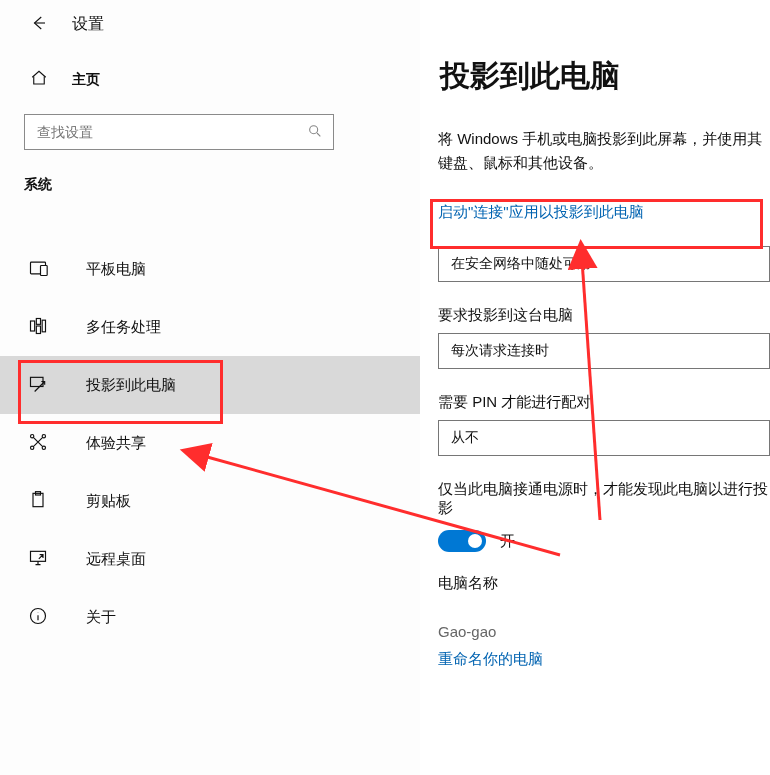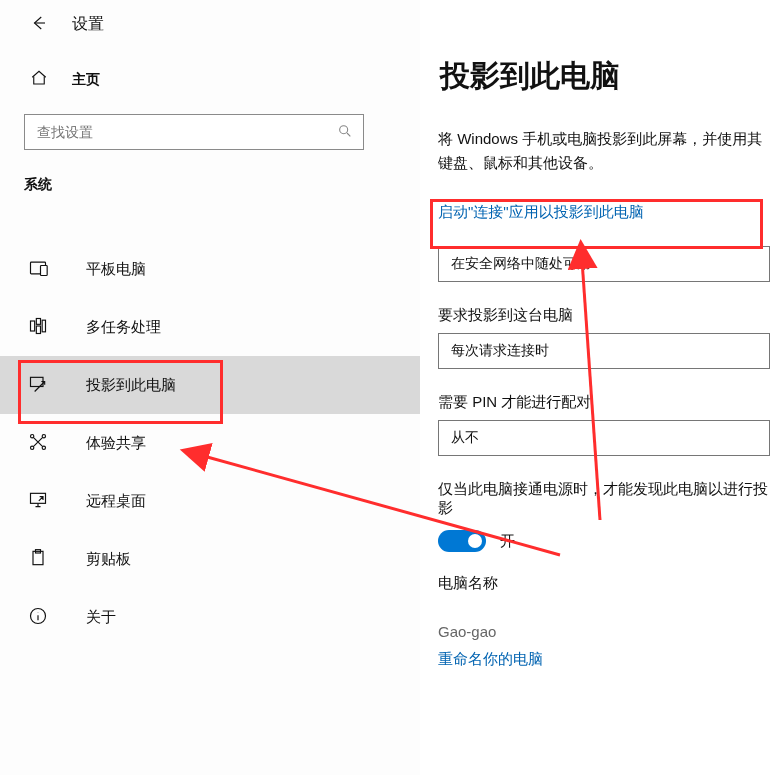--- a/index.html
+++ b/index.html
@@ -41,21 +41,21 @@
   .home-row svg { width:18px; height:18px; }
   .search-wrap {
     margin:14px 24px 0 24px;
   }
   .search-box {
     border:1px solid #8a8a8a;
     display:flex;
     align-items:center;
     height:36px;
     padding:0 10px 0 12px;
-    width:340px;
+    width:310px;
     background:#fff;
   }
   .search-box input {
     flex:1;
     border:none;
     outline:none;
     font-size:14px;
     background:transparent;
   }
   .search-box .sicon svg{ width:16px;height:16px; opacity:.6;}
@@ -202,35 +202,35 @@
               <circle cx="19" cy="5" r="2"></circle>
               <circle cx="5" cy="19" r="2"></circle>
               <circle cx="19" cy="19" r="2"></circle>
             </svg>
         </span>
         <span>体验共享</span>
       </div>
       <div class="nav-item">
         <span class="icon">
           <svg viewBox="0 0 24 24" fill="none" stroke="#111" stroke-width="1.4">
+              <rect x="6" y="4" width="12" height="16"></rect>
+              <rect x="9" y="2" width="6" height="4"></rect>
+            </svg>
+        </span>
+        <span>剪贴板</span>
+      </div>
+      <div class="nav-item">
+        <span class="icon">
+          <svg viewBox="0 0 24 24" fill="none" stroke="#111" stroke-width="1.4">
               <rect x="3" y="4" width="18" height="12"></rect>
               <path d="M9 20 H15 M12 16 V20"></path>
               <path d="M14 8 L18 8 L18 12 M18 8 L13 13"></path>
             </svg>
         </span>
         <span>远程桌面</span>
-      </div>
-      <div class="nav-item">
-        <span class="icon">
-          <svg viewBox="0 0 24 24" fill="none" stroke="#111" stroke-width="1.4">
-              <rect x="6" y="4" width="12" height="16"></rect>
-              <rect x="9" y="2" width="6" height="4"></rect>
-            </svg>
-        </span>
-        <span>剪贴板</span>
       </div>
       <div class="nav-item">
         <span class="icon">
           <svg viewBox="0 0 24 24" fill="none" stroke="#111" stroke-width="1.4">
               <circle cx="12" cy="12" r="9"></circle>
               <path d="M12 8 V8.5 M12 11 V17"></path>
             </svg>
         </span>
         <span>关于</span>
       </div>

